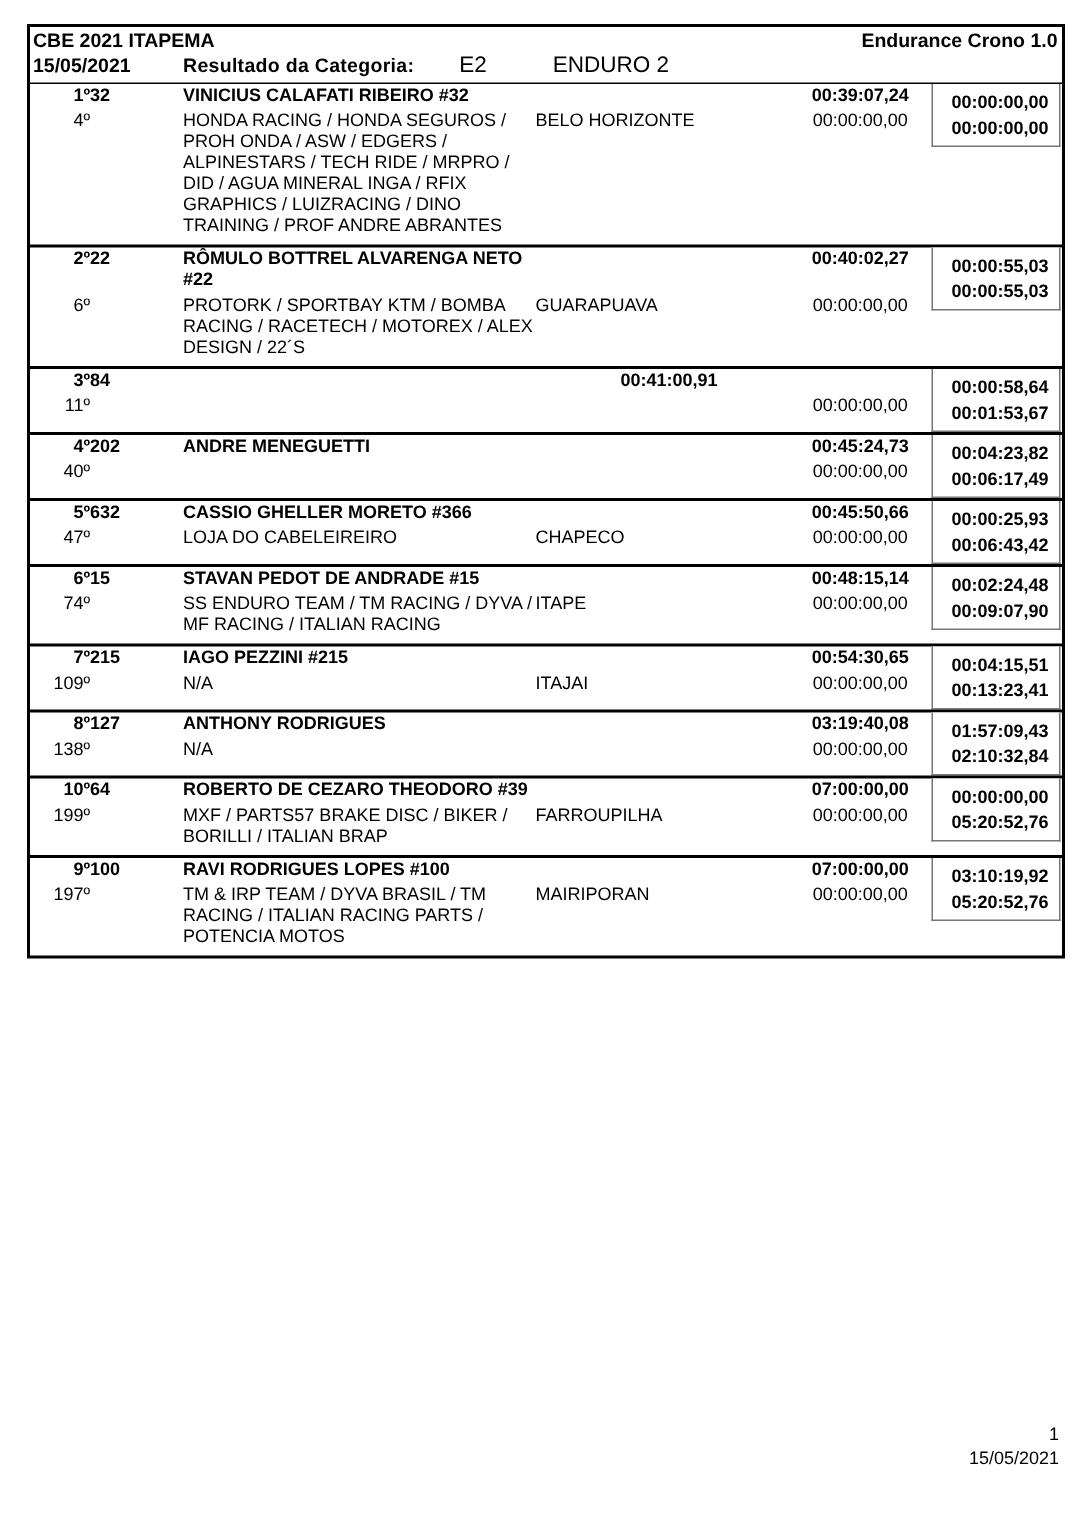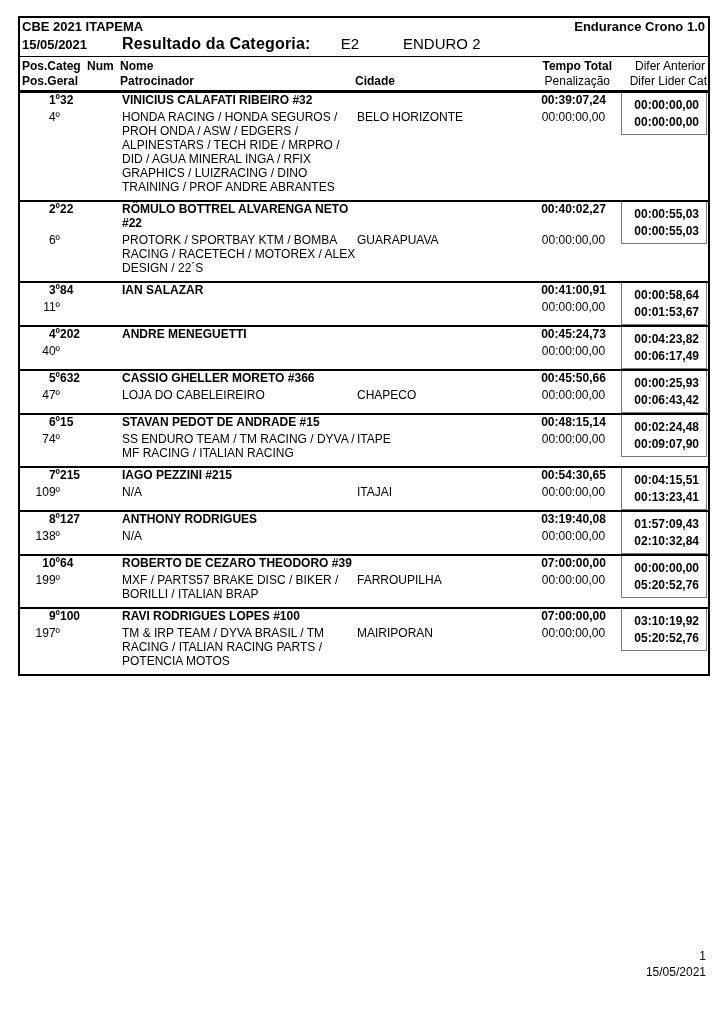--- a/index.html
+++ b/index.html
@@ -23,21 +23,21 @@
     display:flex; justify-content:space-between; align-items:flex-start;
     padding:1px 3px 0 2px;
     font-weight:bold; font-size:13px; line-height:15px;gap:23px;
   }
   .hdr-title-row {
     display:flex; align-items:baseline;
     padding:1px 2px 3px 2px;
     border-bottom:1px solid #000;
   }
   .hdr-date  { width:100px; font-weight:bold; font-size:13px; }
-  .hdr-title { font-weight:bold; font-size:16px; letter-spacing:0.2px; }
+  .hdr-title { font-weight:bold; font-size:13px; letter-spacing:0.2px; }
   .hdr-cat-code { font-size:15px; margin-left:30px; }
   .hdr-cat-name { font-size:15px; margin-left:44px; }
 
   .hdr-cols { position:relative; height:33px; font-size:12px; border-bottom:3px solid #000; }
   .hc { position:absolute; white-space:nowrap; line-height:14px; }
   .hc.b { font-weight:bold; }
   .hc.r1 { top:2px; }
   .hc.r2 { top:17px; }
 
   
@@ -84,32 +84,20 @@
     <span>Endurance Crono 1.0</span>
   </div>
 
   <div class="hdr-title-row">
     <span class="hdr-date">15/05/2021</span>
     <span class="hdr-title">Resultado da  Categoria:</span>
     <span class="hdr-cat-code">E2</span>
     <span class="hdr-cat-name">ENDURO 2</span>
   </div>
 
-  <div class="hdr-cols">
-    <span class="hc b r1" style="left:2px">Pos.Categ</span>
-    <span class="hc b r1" style="left:67px">Num</span>
-    <span class="hc b r1" style="left:100px">Nome</span>
-    <span class="hc b r1" style="right:96px">Tempo Total</span>
-    <span class="hc r1" style="right:3px">Difer Anterior</span>
-    <span class="hc b r2" style="left:2px">Pos.Geral</span>
-    <span class="hc b r2" style="left:100px">Patrocinador</span>
-    <span class="hc b r2" style="left:335px">Cidade</span>
-    <span class="hc r2" style="right:98px">Penalização</span>
-    <span class="hc r2" style="right:1px">Difer Lider Cat</span>
-  </div>
 
   <div>
   <div class="entry">
     <div class="difer-box">
       <div class="difer-val">00:00:00,00</div>
       <div class="difer-val">00:00:00,00</div>
     </div>
     <div class="row row1">
       <span class="c-pos">1º</span>
       <span class="c-num">32</span>
@@ -148,21 +136,20 @@
   </div>
 
   <div class="entry">
     <div class="difer-box">
       <div class="difer-val">00:00:58,64</div>
       <div class="difer-val">00:01:53,67</div>
     </div>
     <div class="row row1">
       <span class="c-pos">3º</span>
       <span class="c-num">84</span>
-      <span class="c-nome">IAN SALAZAR</span>
       <span class="c-cid"></span>
       <span class="c-tempo">00:41:00,91</span>
     </div>
     <div class="row row2">
       <span class="c-pos">11º</span>
       <span class="c-num"></span>
       <span class="c-nome"></span>
       <span class="c-cid"></span>
       <span class="c-tempo">00:00:00,00</span>
     </div>

